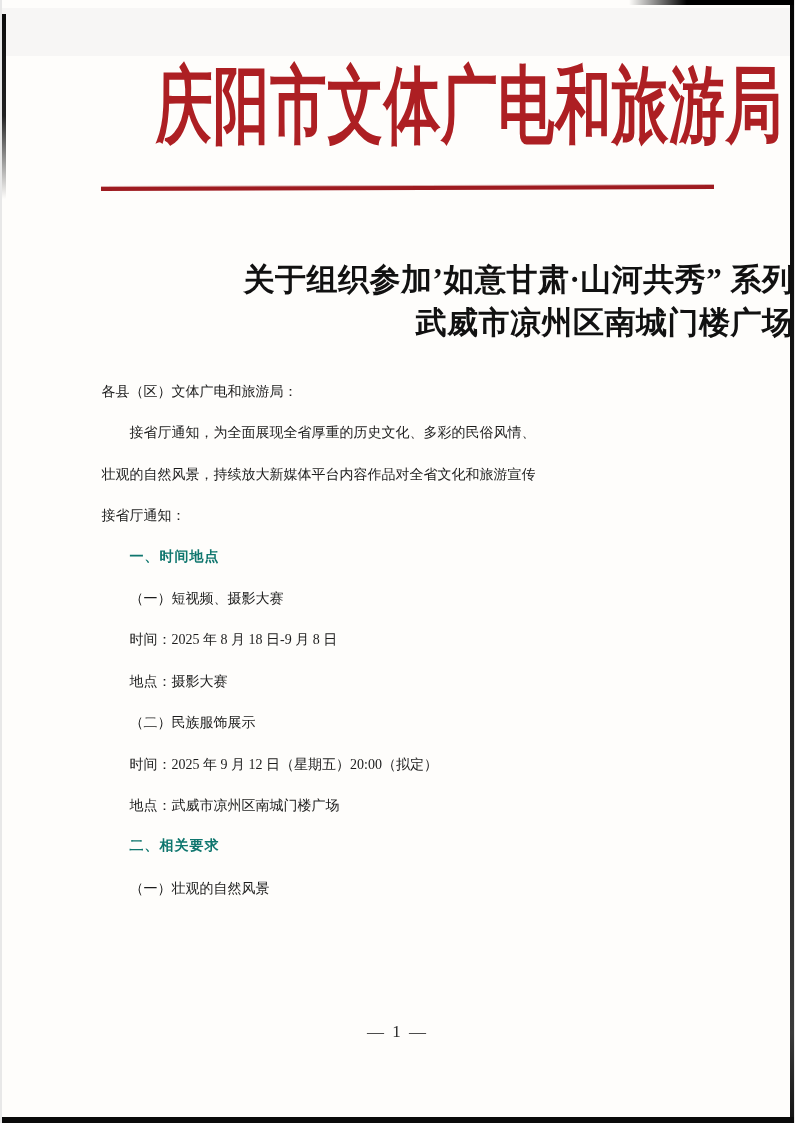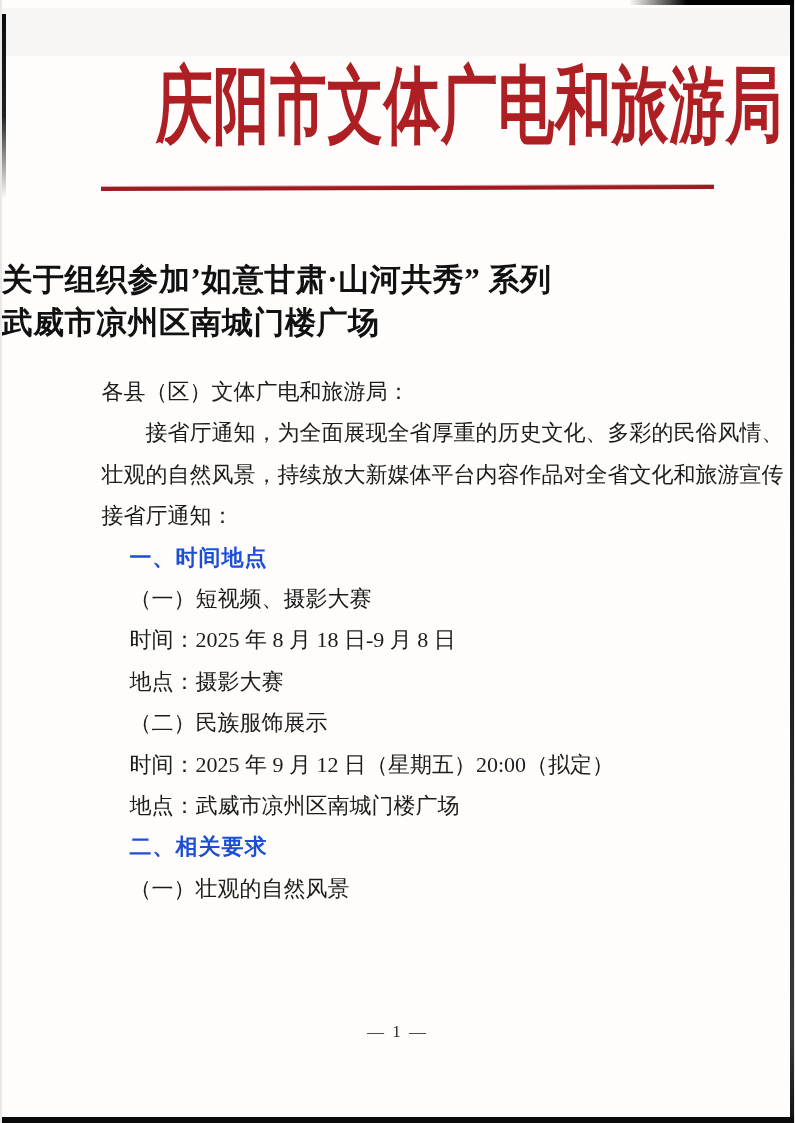--- a/index.html
+++ b/index.html
@@ -53,42 +53,42 @@
   .red-rule {
     position: absolute; top: 186px; left: 99px; width: 613px; height: 4px;
     background: var(--rule, #9e1b20);
     transform: rotate(-0.18deg);
     box-shadow: 0 -1px 0 rgba(158,27,32,0.35);
   }
 
   
   .doc-title {
     position: absolute; top: 258px; left: 0; width: 100%;
-    text-align: left;
+    text-align: right;
     font-weight: 700;
     font-size: 31px;
     line-height: 43px;
     color: #111;
     letter-spacing: 0.5px;
   }
 
   
   .doc-body {
     position: absolute; top: 371px; left: 100px; width: 614px;
-    font-size: 22px;
+    font-size: 14px;
     line-height: 41.4px;
   }
   .line { white-space: nowrap; }
   .indent-2 { text-indent: 2em; }
   .indent-sub { padding-left: 28px; }
   .sec-heading {
-    font-family: Liberation Serif, serif;
+    font-family: Liberation Mono, monospace;
     font-weight: 700;
     letter-spacing: 1px;
-    color: #1d4ed8;
+    color: #0f766e;
   }
 
   
   .footer {
     position: absolute; top: 1022px; left: 0; width: 100%;
     text-align: center;
     font-size: 17px;
     letter-spacing: 2px;
     color: #2b2b2b;
   }

